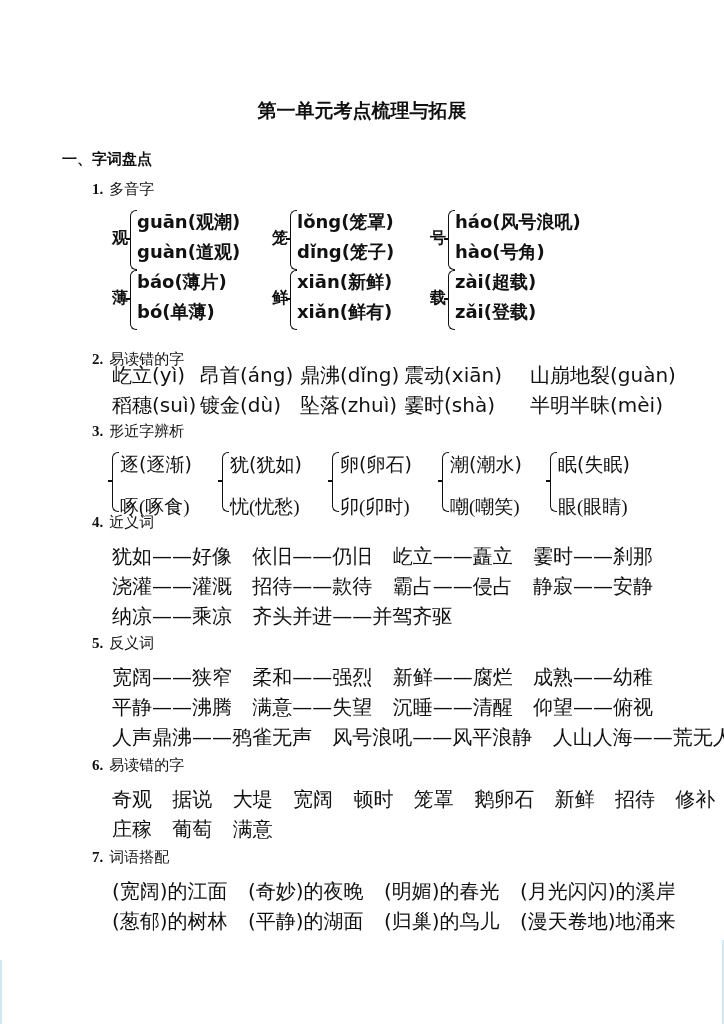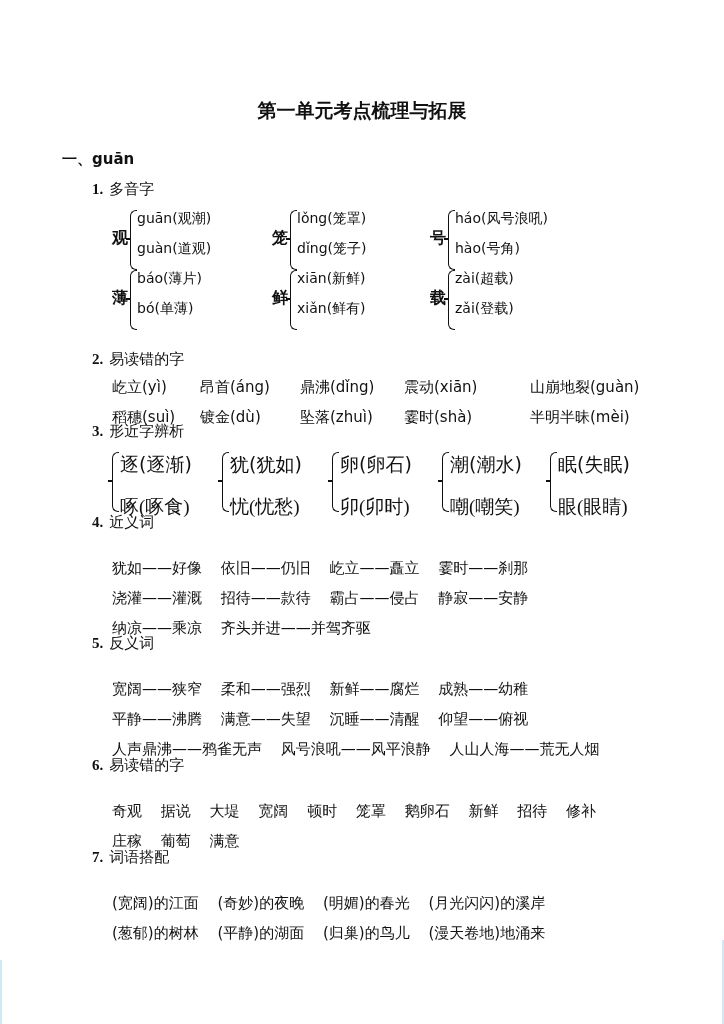--- a/index.html
+++ b/index.html
@@ -3,46 +3,46 @@
 <meta charset="utf-8">
 <style>
   html, body { margin: 0; padding: 0; background: #ffffff; }
   body { width: 724px; height: 1024px; position: relative; overflow: hidden;
          font-family: "DejaVu Sans", "Liberation Sans", sans-serif; color: #111; }
   .title { position: absolute; top: 98px; left: 0; width: 724px; text-align: center;
            font-size: 19px; font-weight: bold; letter-spacing: 0px; }
   .sec { position: absolute; left: 62px; font-size: 15px; font-weight: bold; }
   .sub { position: absolute; left: 92px; font-size: 15px; }
   .sub .num { font-family: "Liberation Serif", serif; font-weight: bold; margin-right: 6px; }
-  .row { position: absolute; left: 112px; font-size: 15px; white-space: nowrap; margin-top: 16px; }
+  .row { position: absolute; left: 112px; font-size: 20px; white-space: nowrap; }
   .row span.item { margin-right: 14px; }
   .poly { position: absolute; height: 62px; }
   .poly .ch { position: absolute; left: 0; top: 18px; font-size: 16px; font-weight: bold; }
   .poly .brace { position: absolute; left: 18px; top: 0; width: 6px; height: 58px;
                  border-left: 1.5px solid #111; border-top: 1.5px solid #111; border-bottom: 1.5px solid #111;
                  border-radius: 6px 0 0 6px; }
   .poly .brace::after { content: ""; position: absolute; left: -5px; top: 27px; width: 4px; height: 1.5px; background: #111; }
-  .poly .line { position: absolute; left: 25px; font-size: 14px; white-space: nowrap; }
+  .poly .line { position: absolute; left: 25px; font-size: 18px; white-space: nowrap; font-weight: bold; }
   .poly .l1 { top: 0px; } .poly .l2 { top: 30px; }
   .shape { position: absolute; height: 62px; }
   .shape .brace { position: absolute; left: 0; top: 0; width: 6px; height: 58px;
                   border-left: 1.5px solid #111; border-top: 1.5px solid #111; border-bottom: 1.5px solid #111;
                   border-radius: 6px 0 0 6px; }
   .shape .brace::after { content: ""; position: absolute; left: -5px; top: 27px; width: 4px; height: 1.5px; background: #111; }
   .shape .line { position: absolute; left: 8px; font-size: 19px; white-space: nowrap; }
   .shape .l1 { top: 0px; } .shape .l2 { top: 42px; font-family: Liberation Serif, serif; }
   .edge-l { position: absolute; left: 0; top: 960px; width: 2px; height: 64px; background: #cfe8f3; }
   .edge-r { position: absolute; right: 0; top: 940px; width: 2px; height: 84px; background: #cfe8f3; }
 </style>
 </head>
 <body>
 
 <div class="title">第一单元考点梳理与拓展</div>
 
-<div class="sec" style="top:150px">一、guān</div>
+<div class="sec" style="top:150px">一、字词盘点</div>
 
 <div class="sub" style="top:180px">
   <span class="num">1.</span><span>多音字</span>
 </div>
 <div class="poly" style="left:112px;top:210px">
   <span class="ch">观</span>
   <span class="brace"></span>
   <span class="line l1">guān(观潮)</span>
   <span class="line l2">guàn(道观)</span>
 </div>

